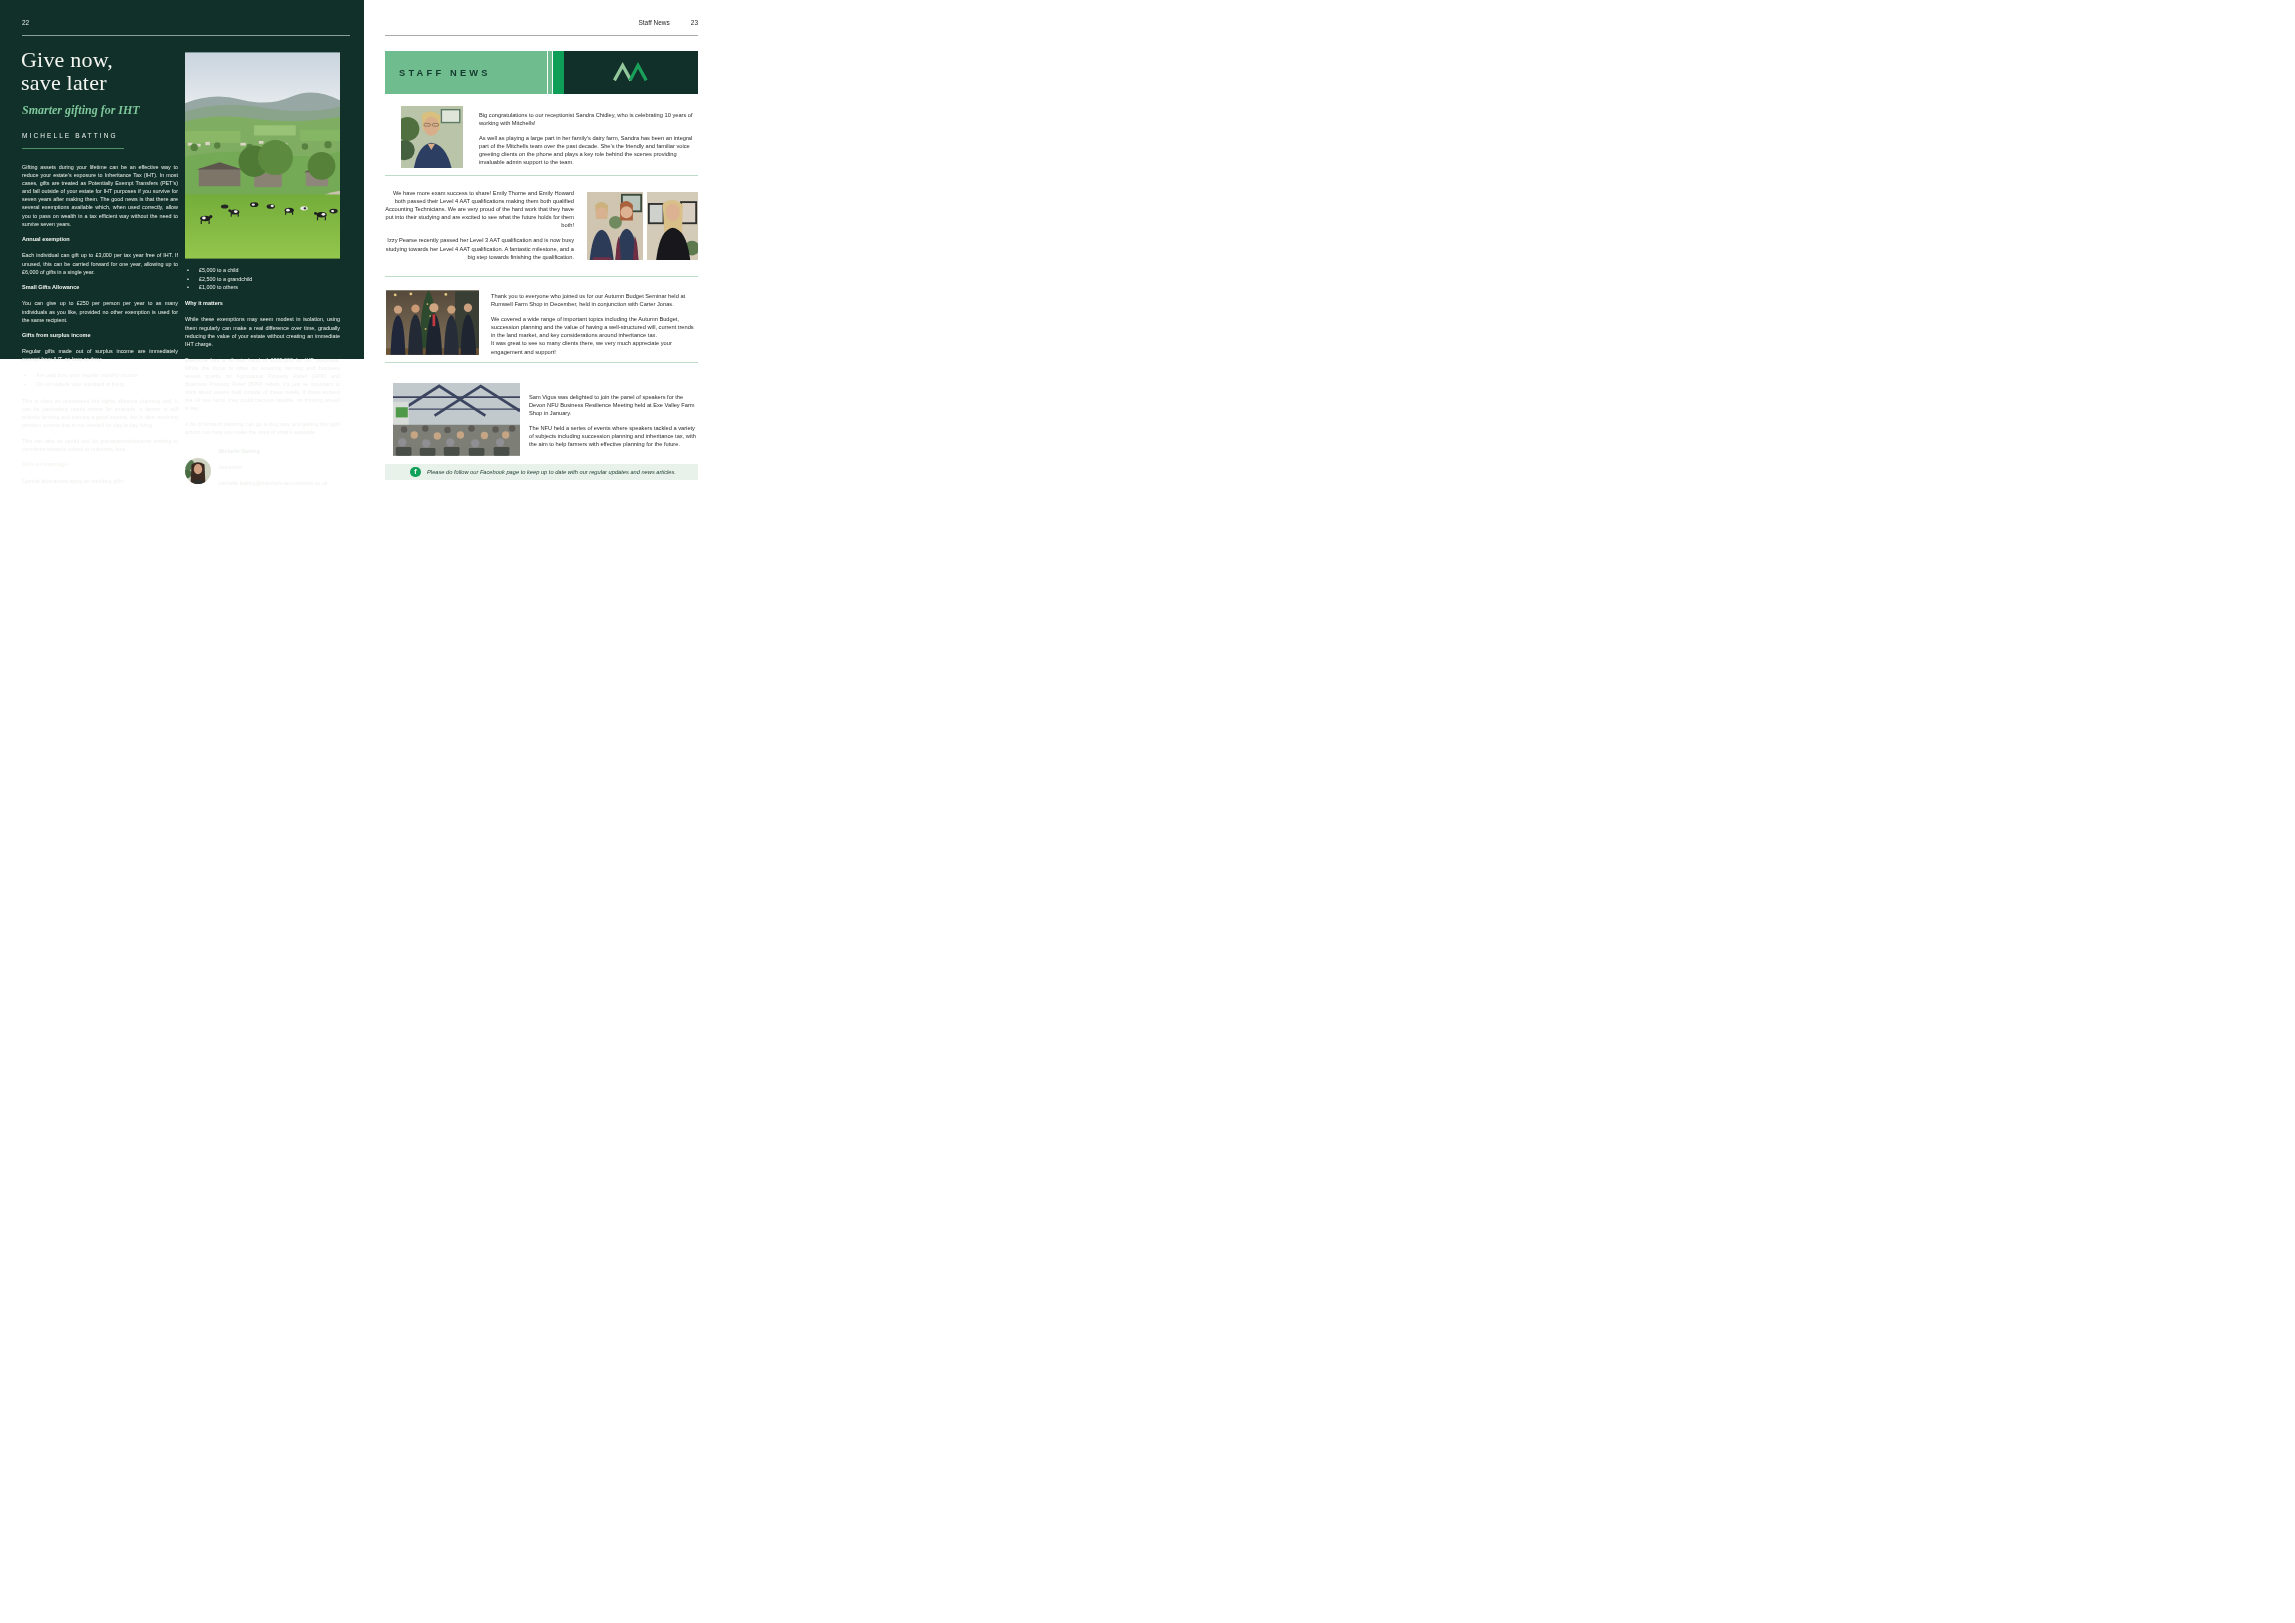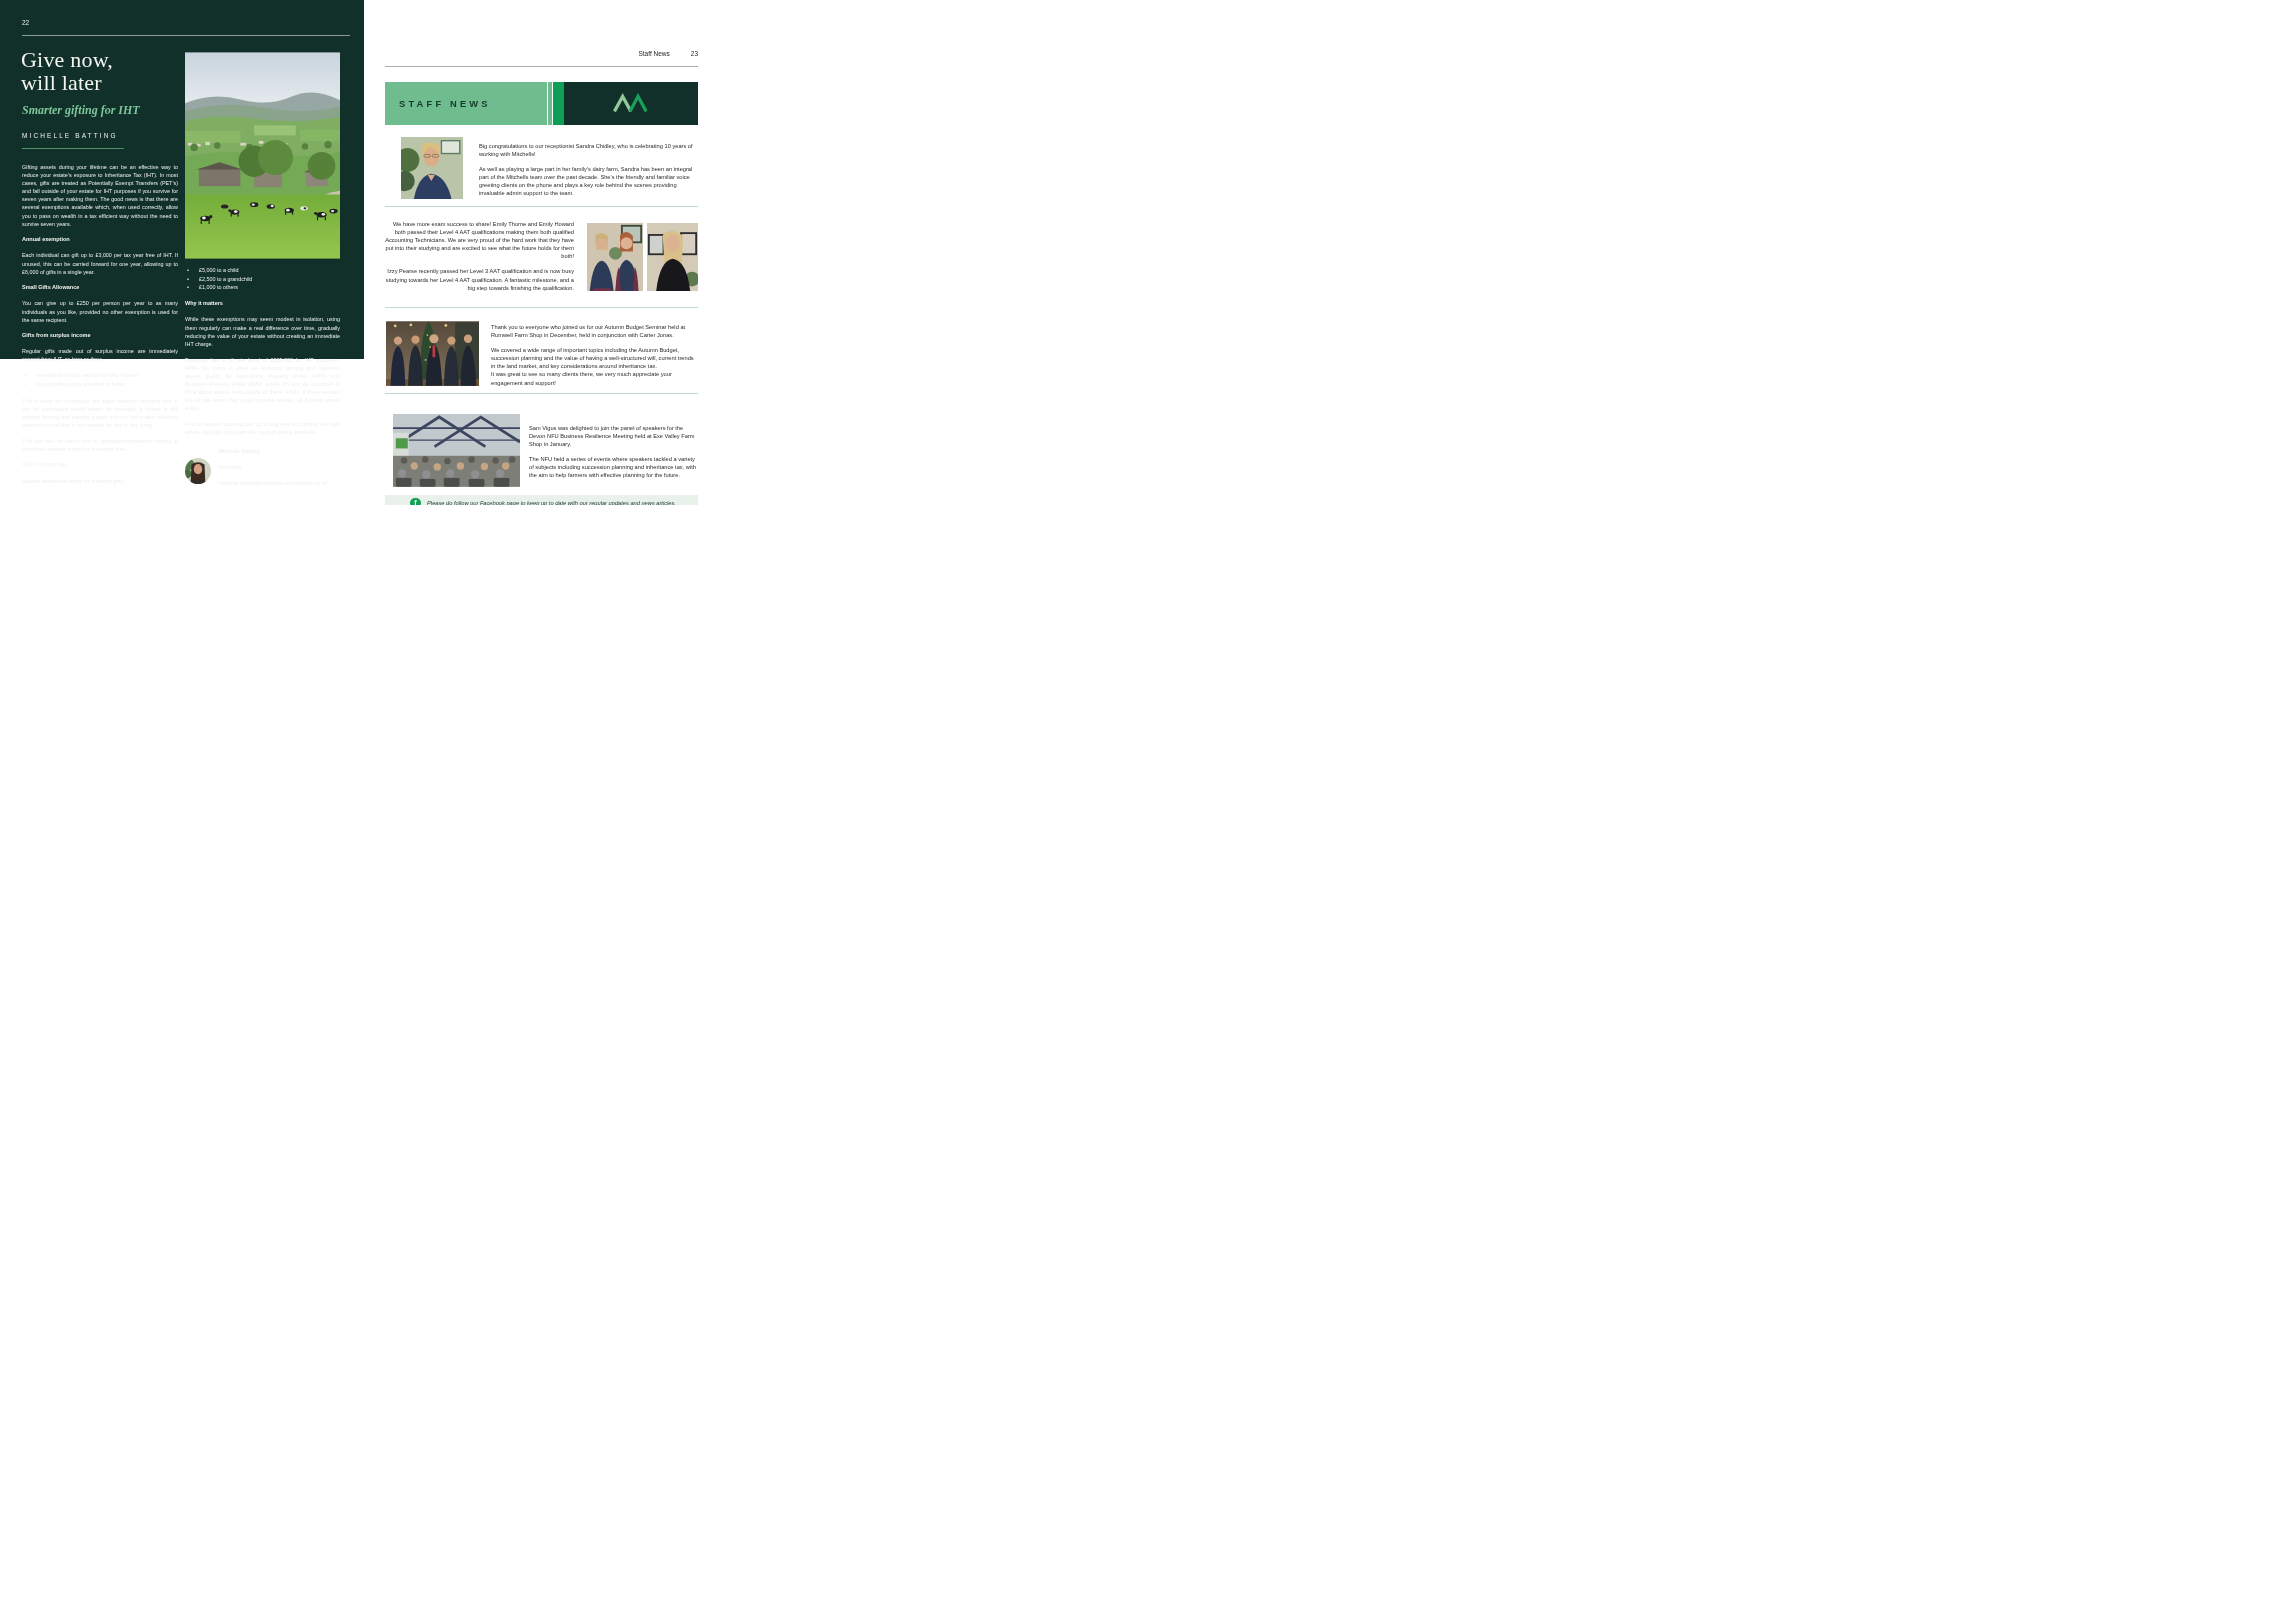--- a/index.html
+++ b/index.html
@@ -22,21 +22,21 @@
   .pl-col1 h4,.pl-col2 h4{margin:0 0 7.9px 0;font-size:5.5px;line-height:7.9px;font-weight:bold;color:#f4f6f1;}
   .dark-bullets{list-style:none;margin:0 0 7.9px 0;padding:0;}
   .dark-bullets li{position:relative;padding-left:14px;font-size:5.4px;line-height:8.6px;color:#edf1ec;}
   .dark-bullets li::before{content:"•";position:absolute;left:1.9px;}
   .signature{display:flex;align-items:center;gap:7.4px;margin-top:11px;}
   .sig-avatar{width:26px;height:26px;border-radius:50%;overflow:hidden;flex:none;}
   .sig-name{font-size:6.2px;font-weight:bold;color:#f2f4ef;margin:0 0 1.4px 0;}
   .sig-role{font-size:5.8px;font-style:italic;color:#e8ede7;margin:0 0 1.4px 0;}
   .sig-email{font-size:5.8px;font-style:italic;color:#e8ede7;margin:0;}
   
-  .page-right{position:absolute;left:364px;top:0;width:351px;height:505px;background:#ffffff;color:#2a2a28;margin-top:31px;}
+  .page-right{position:absolute;left:364px;top:0;width:351px;height:505px;background:#ffffff;color:#2a2a28;}
   .pr-header{position:absolute;top:19.4px;right:17px;display:flex;gap:21px;font-size:6.5px;color:#232723;}
   .pr-rule{position:absolute;left:21px;top:35px;width:313px;height:0.9px;background:#a9aaa9;}
   .banner{position:absolute;left:21px;top:51px;width:313px;height:43px;display:flex;}
   .banner-light{width:162px;background:#6fbd8e;display:flex;align-items:center;}
   .banner-title{padding-left:14px;font-size:9.3px;font-weight:bold;letter-spacing:3.2px;color:#15392e;}
   .banner-gap{width:1.4px;background:#ffffff;}
   .banner-thin{width:3.2px;background:#6fbd8e;}
   .banner-mid{width:10.6px;background:#0f9e58;}
   .banner-dark{flex:1;background:#113029;display:flex;align-items:center;justify-content:center;}
   .pr-text p{margin:0 0 7px 0;font-size:5.7px;line-height:8.1px;color:#2b2b29;}
@@ -50,21 +50,21 @@
 <body>
 
 <div class="spread">
 
   <div class="page-left">
     <div class="pl-pagenum">22</div>
     <div class="pl-rule"></div>
 
     <div class="pl-title">
       <div>Give now,</div>
-      <div>will later</div>
+      <div>save later</div>
     </div>
     <div class="pl-subtitle">Smarter gifting for IHT</div>
     <div class="pl-author">MICHELLE BATTING</div>
     <div class="pl-author-rule"></div>
 
     <div class="pl-photo">
       <svg width="155" height="207" viewBox="0 0 336 447" xmlns="http://www.w3.org/2000/svg">
         <defs>
           <linearGradient id="sky" x1="0" y1="0" x2="0" y2="1">
             <stop offset="0" stop-color="#c9d4de"></stop>

